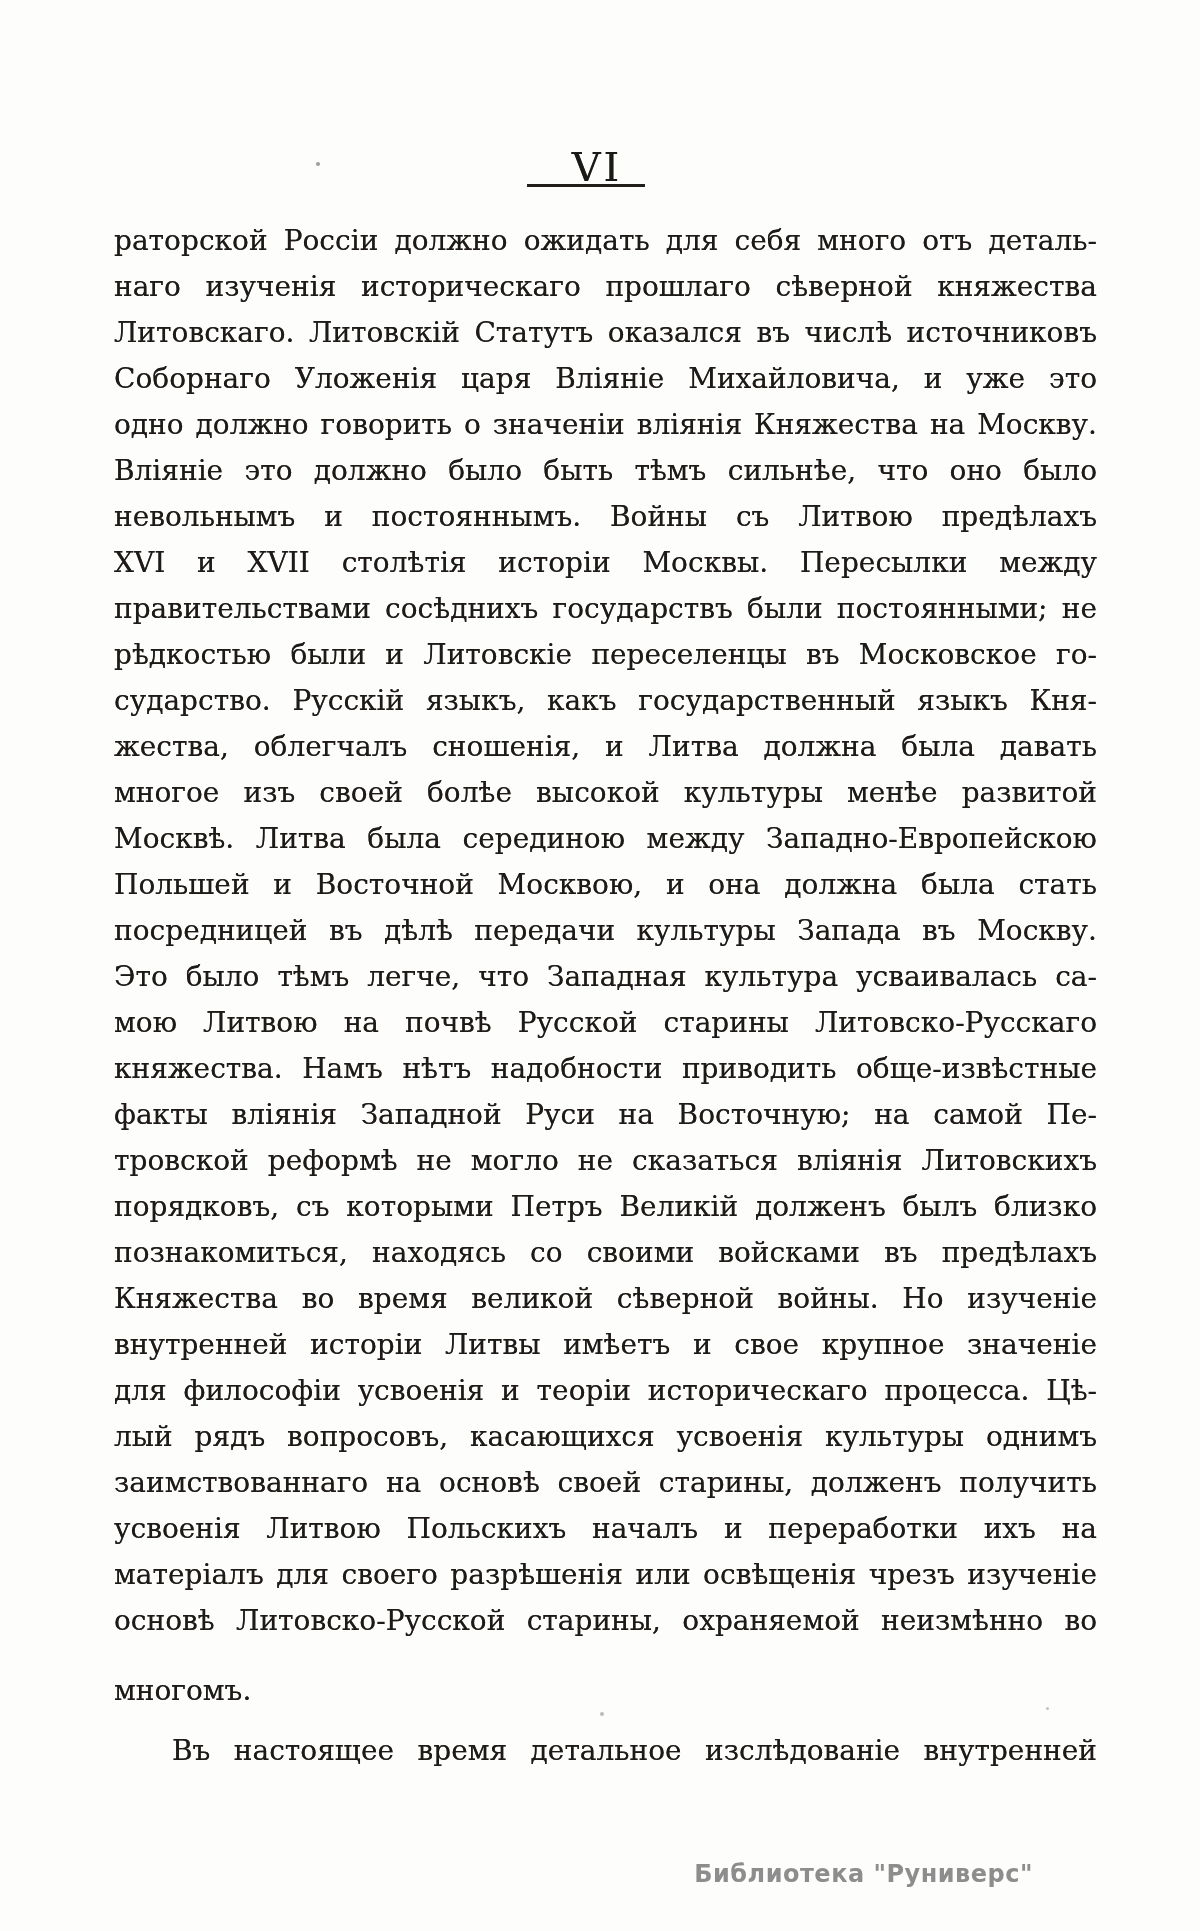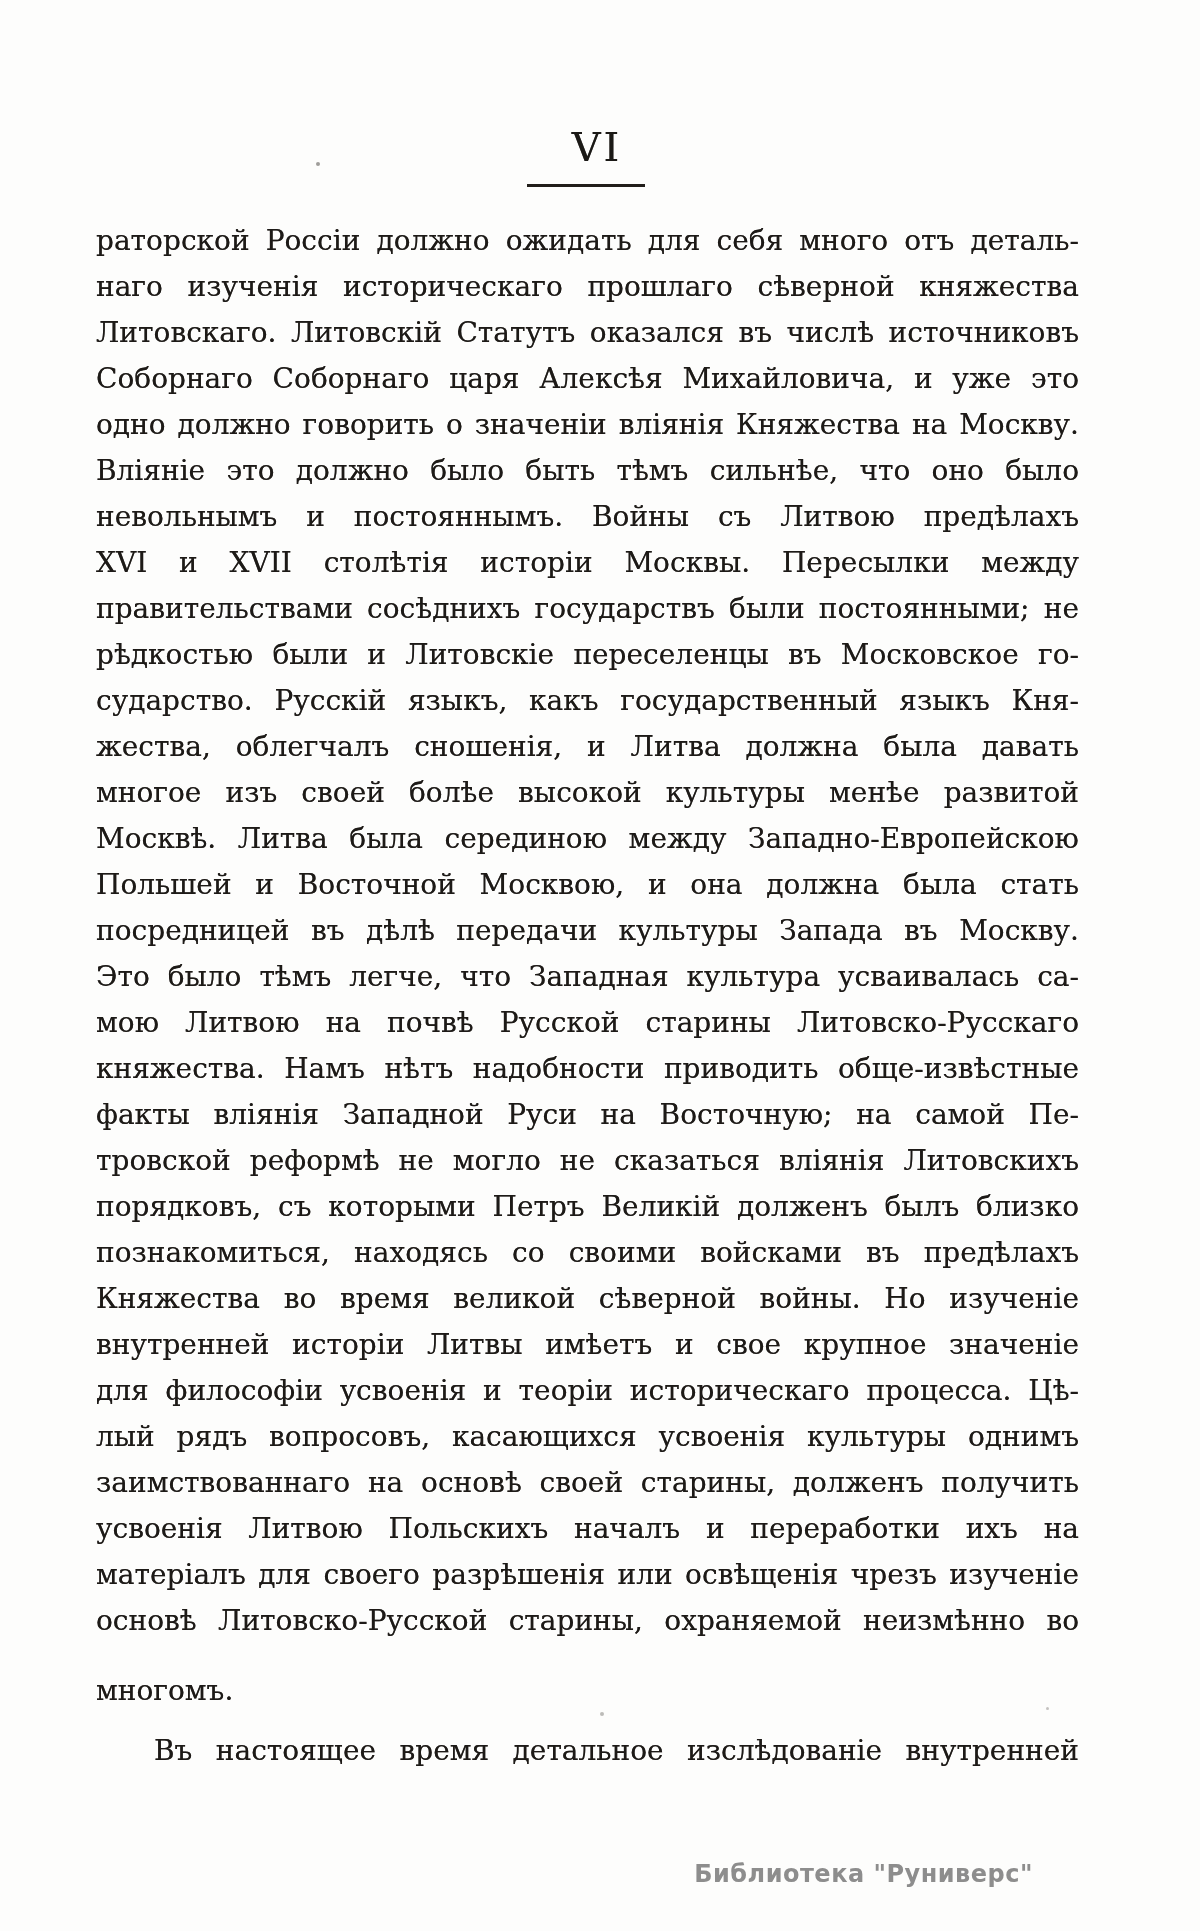--- a/index.html
+++ b/index.html
@@ -11,21 +11,21 @@
     position: relative;
     width: 1200px;
     height: 1931px;
     background: #fdfdfc;
     overflow: hidden;
     font-family: "DejaVu Serif", "Liberation Serif", serif;
     color: #1d1a17;
   }
   .page-number {
     position: absolute;
-    top: 124px;
+    top: 144px;
     left: 0;
     width: 1194px;
     text-align: center;
     font-size: 40px;
     font-weight: normal;
     letter-spacing: 3px;
     color: #1b1916;
     text-shadow: 0 0 0.6px rgba(20,18,15,.65);
   }
   .page-number-rule {
@@ -39,21 +39,21 @@
   .ink-speck {
     position: absolute;
     border-radius: 50%;
     background: #6d6a66;
   }
   .speck-a { left: 316px; top: 162px; width: 4px; height: 4px; opacity: .65; }
   .speck-b { left: 600px; top: 1712px; width: 4px; height: 4px; opacity: .45; }
   .speck-c { left: 1046px; top: 1707px; width: 3px; height: 3px; opacity: .4; }
   .text-block {
     position: absolute;
-    left: 96px;
+    left: 114px;
     top: 218px;
     width: 983px;
   }
   .para { margin: 0; padding: 0; }
   .para-2 { margin-top: 14px; }
   .text-line {
     height: 46px;
     line-height: 46px;
     font-size: 28px;
     text-align: justify;
@@ -89,21 +89,21 @@
   <div class="page-number">VI</div>
   <div class="page-number-rule"></div>
 
   <div class="ink-speck speck-a"></div>
 
   <div class="text-block">
     <div class="para para-1">
       <div class="text-line">раторской Россіи должно ожидать для себя много отъ деталь-</div>
       <div class="text-line">наго изученія историческаго прошлаго сѣверной княжества</div>
       <div class="text-line">Литовскаго. Литовскій Статутъ оказался въ числѣ источниковъ</div>
-      <div class="text-line">Соборнаго Соборнаго царя Алексѣя Михайловича, и уже это</div>
+      <div class="text-line">Соборнаго Уложенія царя Вліяніе Михайловича, и уже это</div>
       <div class="text-line">одно должно говорить о значеніи вліянія Княжества на Москву.</div>
       <div class="text-line">Вліяніе это должно было быть тѣмъ сильнѣе, что оно было</div>
       <div class="text-line">невольнымъ и постояннымъ. Войны съ Литвою предѣлахъ</div>
       <div class="text-line">XVI и XVII столѣтія исторіи Москвы. Пересылки между</div>
       <div class="text-line">правительствами сосѣднихъ государствъ были постоянными; не</div>
       <div class="text-line">рѣдкостью были и Литовскіе переселенцы въ Московское го-</div>
       <div class="text-line">сударство. Русскій языкъ, какъ государственный языкъ Кня-</div>
       <div class="text-line">жества, облегчалъ сношенія, и Литва должна была давать</div>
       <div class="text-line">многое изъ своей болѣе высокой культуры менѣе развитой</div>
       <div class="text-line">Москвѣ. Литва была серединою между Западно-Европейскою</div>

